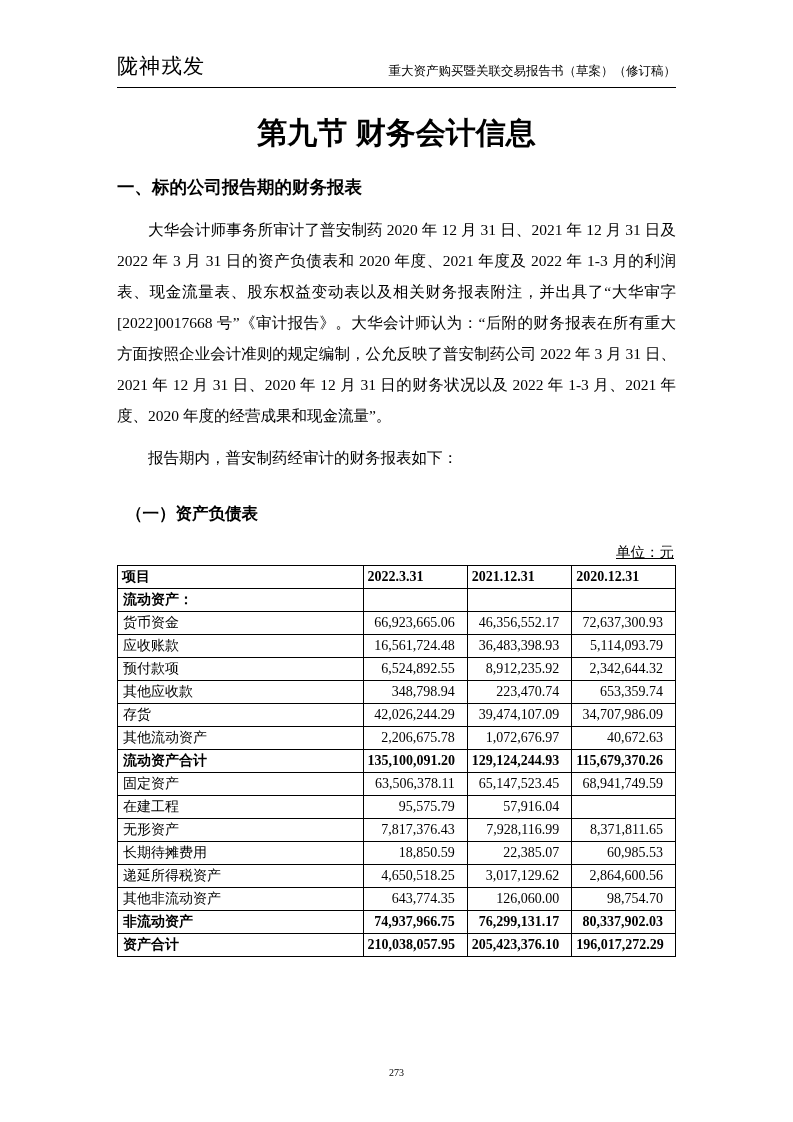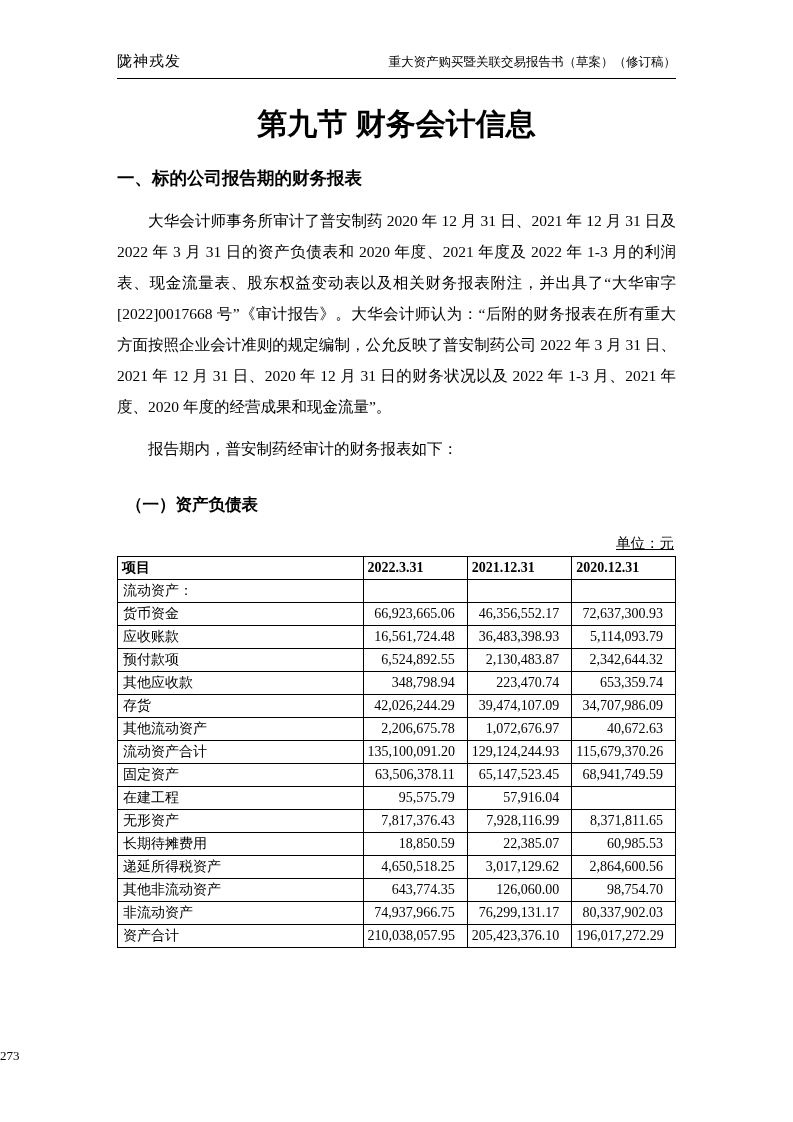--- a/index.html
+++ b/index.html
@@ -17,21 +17,21 @@
     overflow: hidden;
   }
   .doc-header {
     display: flex;
     justify-content: space-between;
     align-items: flex-end;
     border-bottom: 1px solid #000;
     padding-bottom: 7px;
   }
   .hdr-left {
-    font-size: 15px;
+    font-size: 21px;
     letter-spacing: 1px;
     text-align: center;
   }
   .hdr-right {
     font-size: 12.5px;
   }
   .doc-title {
     margin: 30px 0 0 0;
     text-align: center;
     font-family: "Liberation Sans", "DejaVu Sans", sans-serif;
@@ -85,28 +85,28 @@
     font-weight: bold;
   }
   table.bs-table td.label {
     text-align: left;
     padding-left: 5px;
   }
   table.bs-table td.num {
     text-align: right;
     padding-right: 12px;
   }
-  table.bs-table tr.bold td { font-weight: normal; }
+  table.bs-table tr.bold td { font-weight: bold; }
   .page-number {
     position: absolute;
-    bottom: 58px;
+    bottom: 44px;
     left: 0;
     width: 100%;
-    text-align: left;
-    font-size: 13px;
+    text-align: center;
+    font-size: 10px;
   }
 </style>
 </head>
 <body>
 
 <div class="page">
 
   <div class="doc-header">
     <span class="hdr-left">陇神戎发</span>
     <span class="hdr-right">重大资产购买暨关联交易报告书（草案）（修订稿）</span>
@@ -154,21 +154,21 @@
         </tr>
         <tr>
           <td class="label">应收账款</td>
           <td class="num">16,561,724.48</td>
           <td class="num">36,483,398.93</td>
           <td class="num">5,114,093.79</td>
         </tr>
         <tr>
           <td class="label">预付款项</td>
           <td class="num">6,524,892.55</td>
-          <td class="num">2,130,483.87</td>
+          <td class="num">8,912,235.92</td>
           <td class="num">2,342,644.32</td>
         </tr>
         <tr>
           <td class="label">其他应收款</td>
           <td class="num">348,798.94</td>
           <td class="num">223,470.74</td>
           <td class="num">653,359.74</td>
         </tr>
         <tr>
           <td class="label">存货</td>

